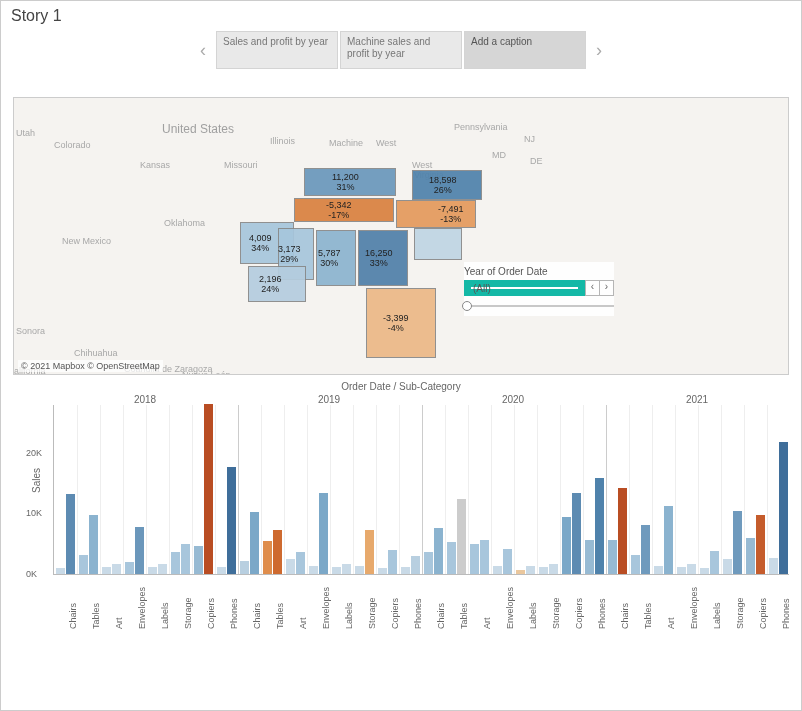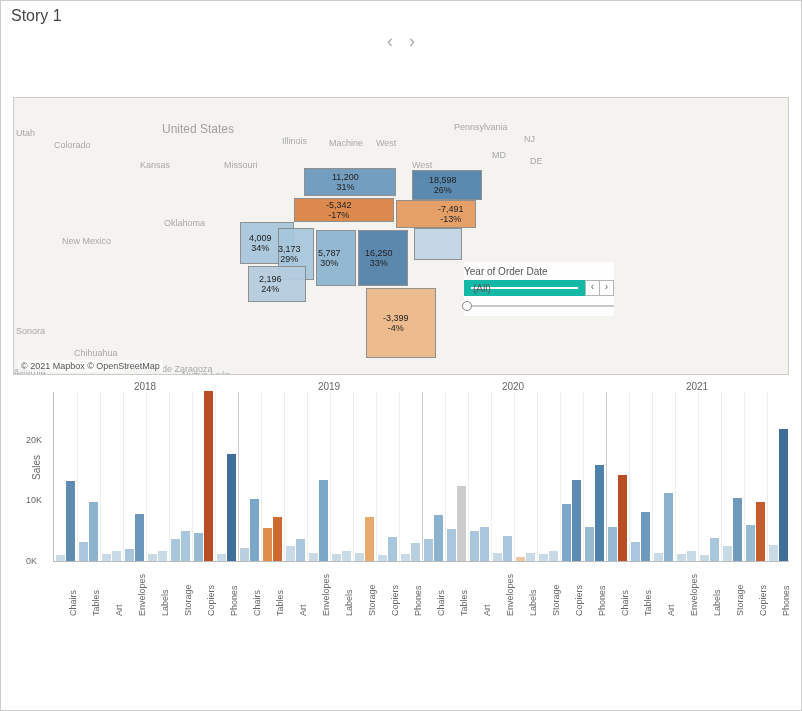--- a/index.html
+++ b/index.html
@@ -125,30 +125,35 @@
   .legend-min, .legend-max { position:absolute; top:1px; font-size:9px; color:#222; }
   .legend-min { left:4px; } .legend-max { right:4px; }
 </style>
 </head>
 <body>
 
 <div class="title">Story 1</div>
 
 <div class="story-nav">
   <div class="nav-arrow">‹</div>
+  <div id="story-tabs" style="display:flex;gap:2px;">
+      <div class="story-tab">Sales and profit by year</div>
+      <div class="story-tab">Machine sales and profit by year</div>
+      <div class="story-tab active">Add a caption</div>
+    </div>
   <div class="nav-arrow">›</div>
 </div>
 
 <div class="map-wrap">
   <div class="map-base-label map-base-big" style="left:148px;top:24px;">United States</div>
   <div id="map-base-labels">
       <div class="map-base-label" style="left: 40px; top: 42px;">Colorado</div>
       <div class="map-base-label" style="left: 126px; top: 62px;">Kansas</div>
       <div class="map-base-label" style="left: 210px; top: 62px;">Missouri</div>
-      <div class="map-base-label" style="left: 268px; top: 38px;">Illinois</div>
+      <div class="map-base-label" style="left: 256px; top: 38px;">Illinois</div>
       <div class="map-base-label" style="left: 315px; top: 40px;">Machine</div>
       <div class="map-base-label" style="left: 362px; top: 40px;">West</div>
       <div class="map-base-label" style="left: 440px; top: 24px;">Pennsylvania</div>
       <div class="map-base-label" style="left: 510px; top: 36px;">NJ</div>
       <div class="map-base-label" style="left: 398px; top: 62px;">West</div>
       <div class="map-base-label" style="left: 400px; top: 72px;">Virginia</div>
       <div class="map-base-label" style="left: 478px; top: 52px;">MD</div>
       <div class="map-base-label" style="left: 516px; top: 58px;">DE</div>
       <div class="map-base-label" style="left: 150px; top: 120px;">Oklahoma</div>
       <div class="map-base-label" style="left: 48px; top: 138px;">New Mexico</div>
@@ -195,20 +200,21 @@
     </div>
     <div class="filter-slider">
       <div class="track"></div>
         <div class="knob"></div>
     </div>
   </div>
   <div class="map-attrib">© 2021 Mapbox © OpenStreetMap</div>
 </div>
 
 <div class="bar-wrap">
+  <div class="bar-title">Order Date / Sub-Category</div>
   <div class="year-labels" id="year-labels">
       <div>2018</div>
       <div>2019</div>
       <div>2020</div>
       <div>2021</div>
     </div>
   <div class="chart-area" id="chart-area">
     <div class="y-axis-label">Sales</div>
   <div class="y-tick" style="top: 164px;">0K</div>
       <div class="y-tick" style="top: 103.286px;">10K</div>

